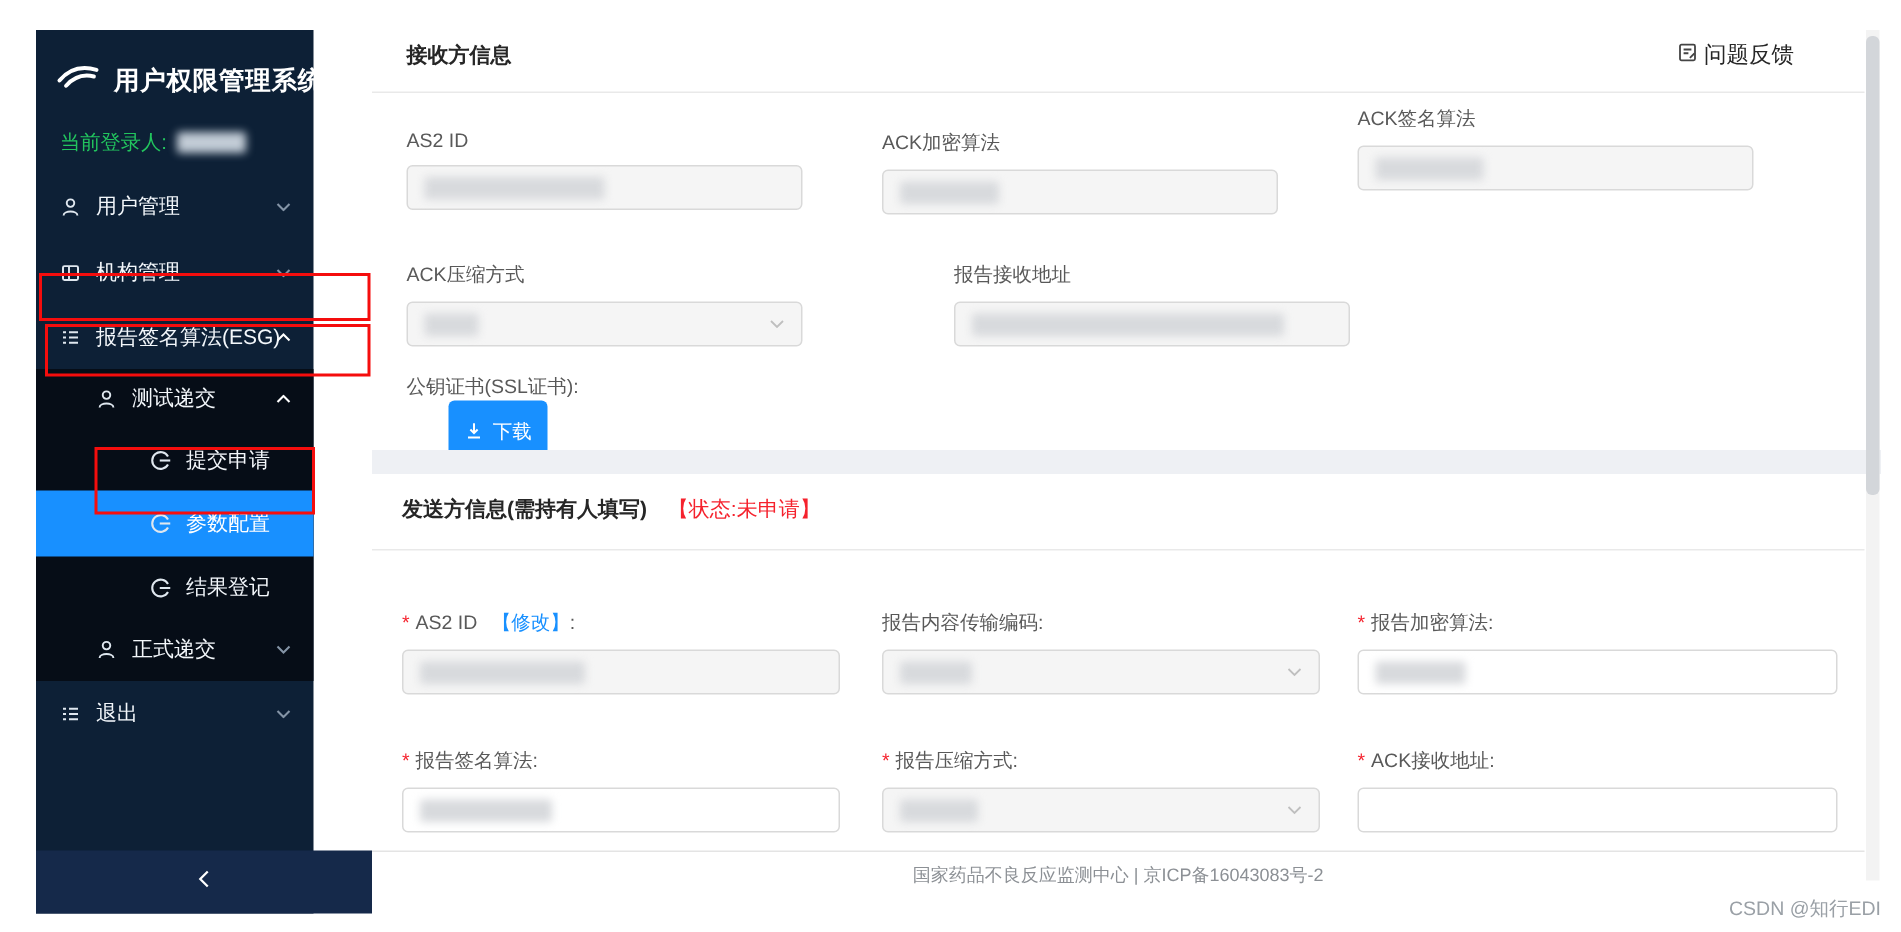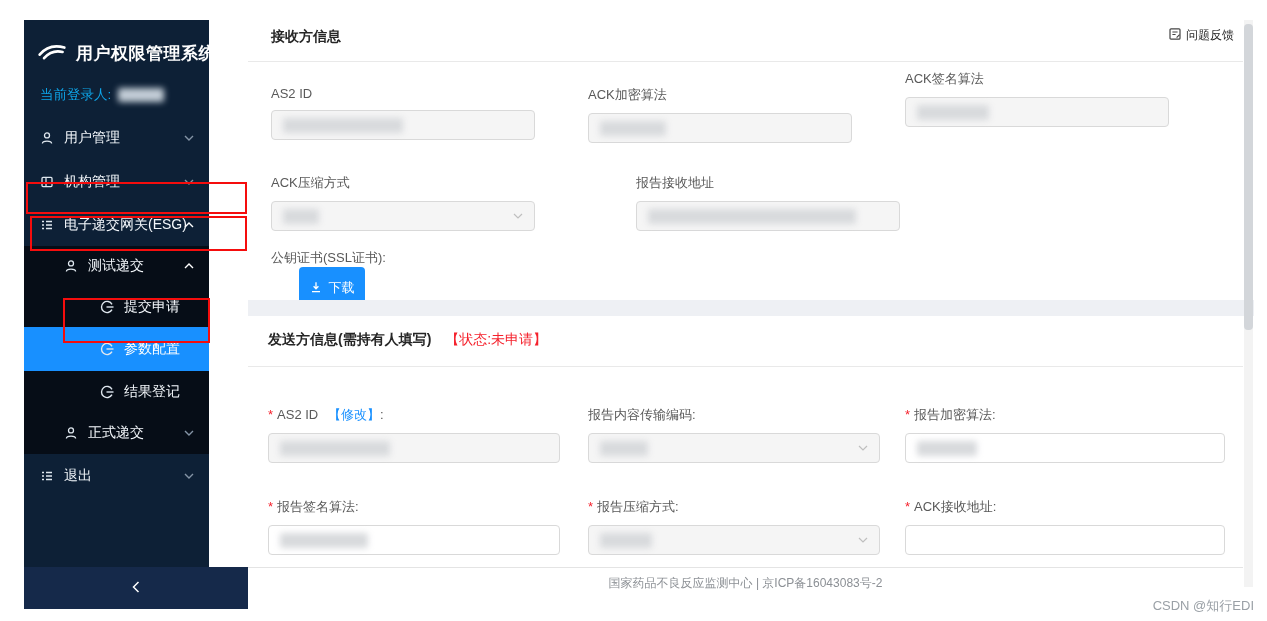--- a/index.html
+++ b/index.html
@@ -2,21 +2,21 @@
 <html><head>
 <meta charset="utf-8">
 <style>
   * { margin:0; padding:0; box-sizing:border-box; }
   html,body { width:1267px; height:621px; background:#fff; font-family:"Liberation Sans",sans-serif; overflow:hidden; }
 
   
   #sidebar { position:absolute; left:24px; top:20px; width:185px; height:589px; background:#0d2036; color:#e9eff6; }
   .logo-row { display:flex; align-items:center; gap:9px; padding:15px 0 0 13px; height:52px; }
   .logo-text { font-size:17px; font-weight:bold; color:#fff; letter-spacing:0.5px; white-space:nowrap; }
-  .user-row { display:flex; align-items:center; padding-left:16px; margin-top:10px; height:26px; font-size:13.5px; color:#0ea5e9; }
+  .user-row { display:flex; align-items:center; padding-left:16px; margin-top:10px; height:26px; font-size:13.5px; color:#22c55e; }
   .user-blob { width:46px; height:14px; margin-left:7px; background:#c2ccd6; border-radius:2px; filter:blur(3px); }
   .menu-item { position:relative; display:flex; align-items:center; font-size:14px; color:#f3f7fb; cursor:pointer; }
   .menu-item .mi-icon { display:inline-flex; margin-right:10px; color:#dfe7ef; }
   .lvl1 { height:44px; padding-left:16px; }
   .lvl2 { height:40px; padding-left:40px; }
   .lvl3 { height:41px; padding-left:76px; }
   .chev { position:absolute; right:15px; top:50%; transform:translateY(-50%); display:inline-flex; }
   .chev.up { transform:translateY(-50%) rotate(180deg); }
   .submenu { background:#060d17; }
   .menu-item.selected { background:#1890ff; color:#fff; height:44px; }
@@ -33,21 +33,21 @@
   .req-star { color:#f5222d; margin-right:4px; }
   .modify-link { color:#1890ff; cursor:pointer; }
   .tb { height:30px; border:1px solid #d9d9d9; border-radius:4px; background:#fff; position:relative; margin-top:9px; }
   .tb.disabled { background:#f5f5f5; }
   .blob { position:absolute; left:11px; top:7px; height:15px; background:#d8dadd; border-radius:2px; filter:blur(3px); }
   .sel-caret { position:absolute; right:11px; top:11px; display:inline-flex; color:#bfbfbf; }
   .cert-row { position:absolute; display:flex; align-items:center; }
   .dl-btn { display:inline-flex; align-items:center; gap:6px; height:42px; padding:0 11px; margin-left:8px; background:#1890ff; border:none; border-radius:4px; color:#fff; font-size:13px; cursor:pointer; font-family:inherit; }
   .gray-band { position:absolute; left:248px; top:300px; width:1006px; height:16px; background:#eef0f4; }
   .status-red { color:#f5222d; margin-left:10px; font-weight:400; }
-  #feedback { position:absolute; left:1168px; top:27px; display:flex; align-items:center; gap:4px; font-size:12px; color:#262626; cursor:pointer; }
+  #feedback { position:absolute; left:1118px; top:27px; display:flex; align-items:center; gap:4px; font-size:15px; color:#262626; cursor:pointer; }
   #footer-text { position:absolute; left:248px; top:575px; width:995px; text-align:center; font-size:12px; color:#8c9095; }
   #watermark { position:absolute; right:13px; top:597px; font-size:13px; color:#9aa0a6; }
   
   #sb-track { position:absolute; left:1244px; top:20px; width:9px; height:567px; background:#f3f3f3; }
   #sb-thumb { position:absolute; left:1244px; top:24px; width:9px; height:306px; background:#d3d6da; border-radius:4px; }
 </style>
 </head>
 <body>
 
 <div id="sidebar">
@@ -96,21 +96,21 @@
       </span>
   </div>
 
   <div class="menu-item lvl1" style="height:42px;">
     <span class="mi-icon">
       <svg width="14" height="14" viewBox="0 0 14 14" stroke="currentColor" stroke-width="1.4">
           <path d="M2 3.5h2M2 7h2M2 10.5h2"></path>
           <path d="M6 3.5h6M6 7h6M6 10.5h6"></path>
         </svg>
     </span>
-    <span>电子递交网关(ESG)</span>
+    <span>报告签名算法(ESG)</span>
     <span class="chev up">
         <svg width="10" height="6" viewBox="0 0 10 6">
           <path d="M1 1 L5 5 L9 1" stroke="#ffffff" stroke-width="1.4" fill="none"></path>
         </svg>
       </span>
   </div>
 
   <div class="submenu">
     <div class="menu-item lvl2">
       <span class="mi-icon">

